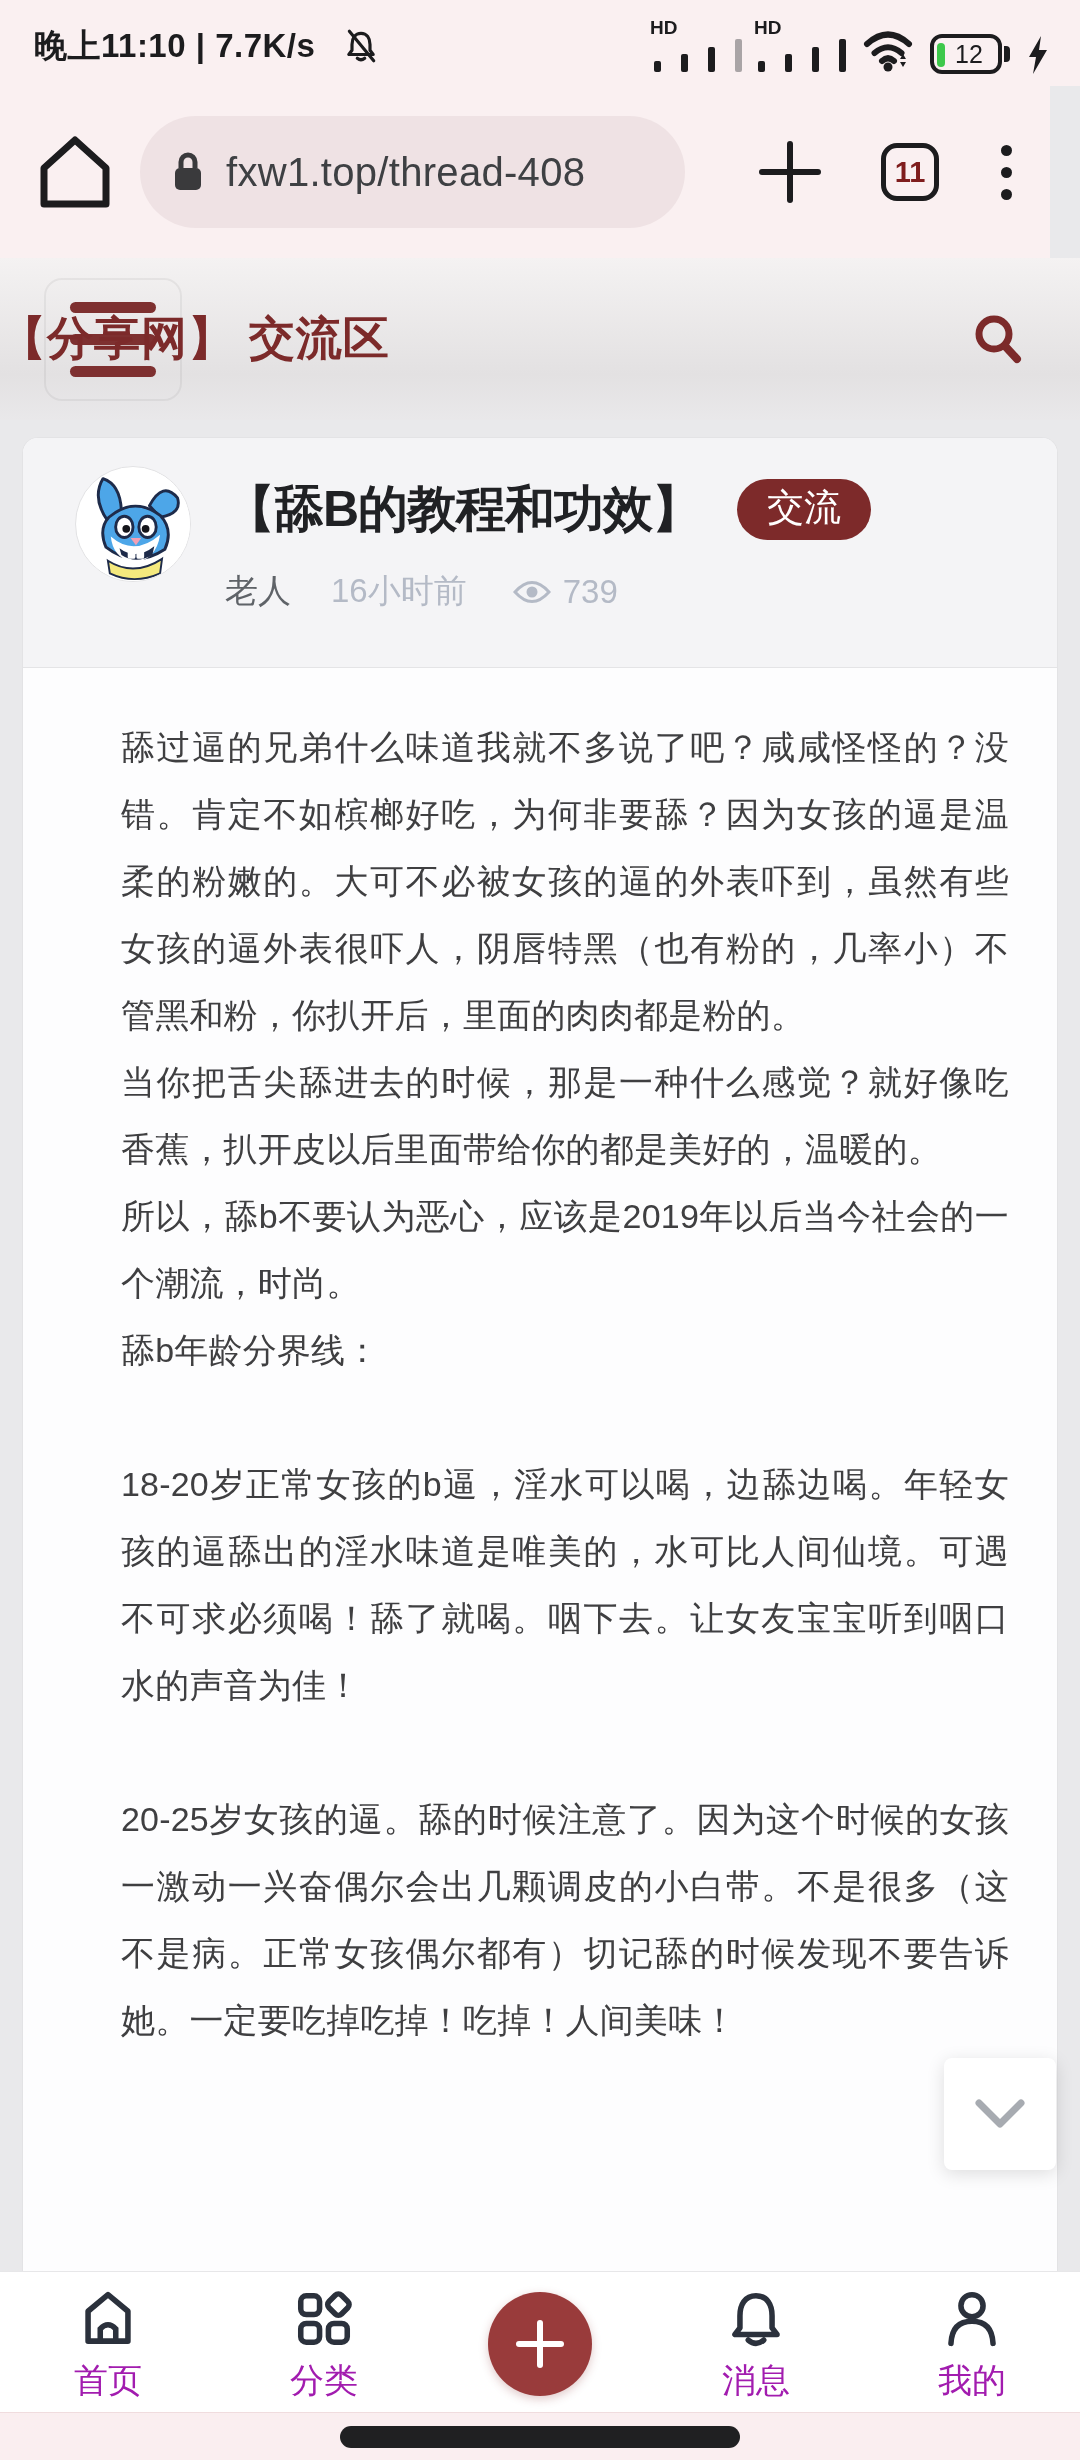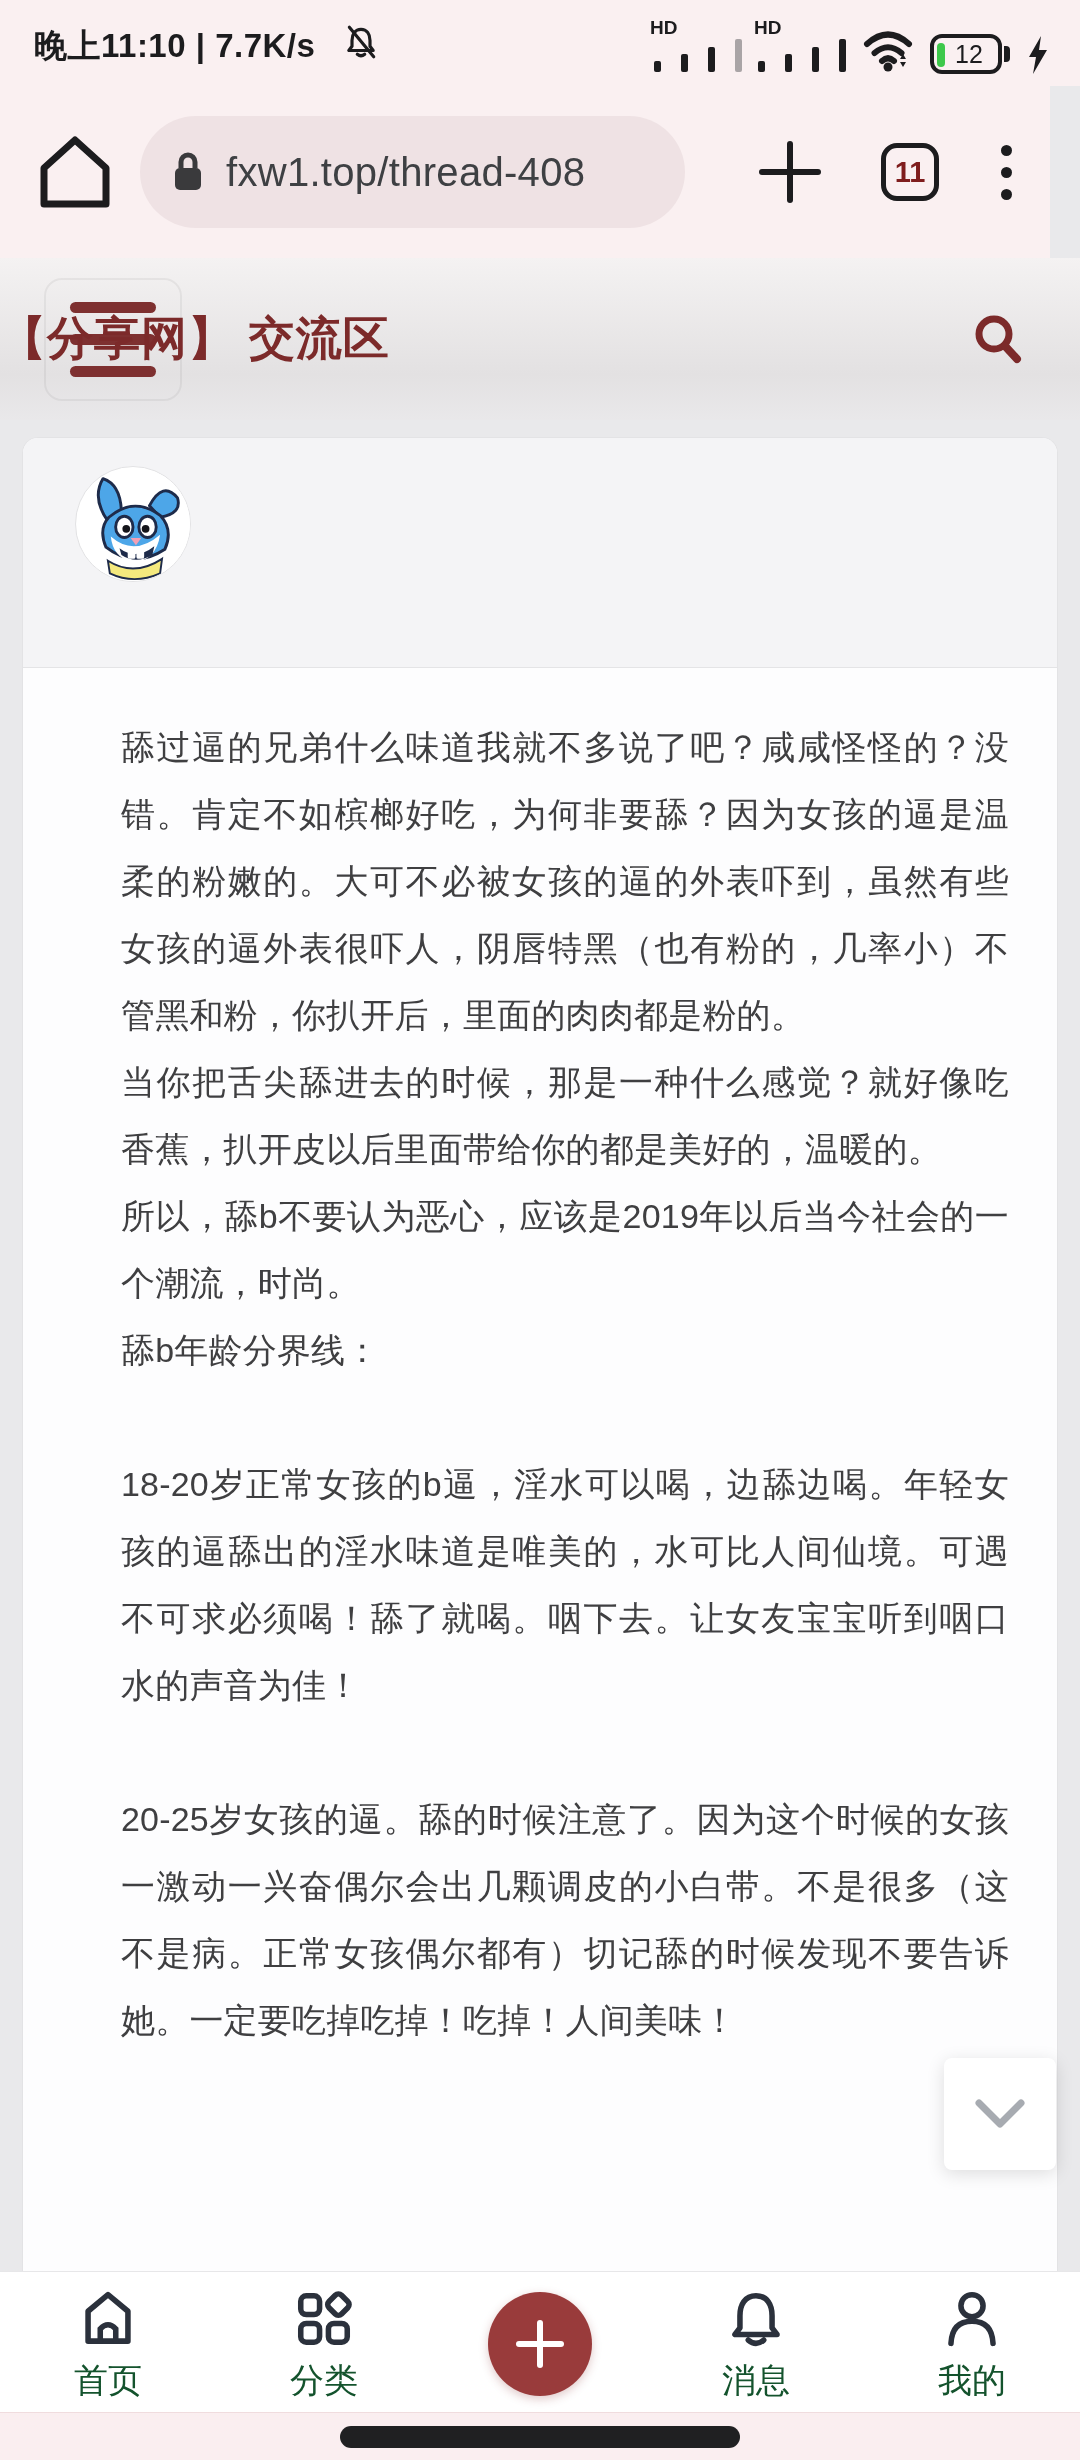--- a/index.html
+++ b/index.html
@@ -9,21 +9,21 @@
     position: relative; width: 1080px; height: 2460px;
     background:#E9E9EB; overflow: hidden; margin: 0 auto;
   }
 
   
   .status-bar {
     position:absolute; top:0; left:0; width:1080px; height:86px;
     background:#FAF0F1; display:flex; align-items:center;
     justify-content:space-between; padding:6px 30px 0 34px;
   }
-  .sb-left { display:flex; gap:28px; }
+  .sb-left { display:flex; align-items:center; gap:28px; }
   .sb-time { font-size:33px; font-weight:600; color:#1C1C1E; letter-spacing:.5px; }
   .sb-right { display:flex; align-items:flex-end; gap:16px; }
   .sig { position:relative; display:flex; align-items:flex-end; gap:20px; padding:18px 0 2px 0; }
   .sig .hd { position:absolute; top:-4px; left:-4px; font-size:19px; font-weight:700; color:#1C1C1E; }
   .bar { width:7px; background:#1C1C1E; border-radius:2px; }
   .b1{height:11px}.b2{height:18px}.b3{height:25px}.b4{height:33px}
   .bar.dim{ background:#A9A4A6; }
   .battery { position:relative; display:flex; align-items:center;margin-top:16px; }
   .batt-body {
     width:72px; height:40px; border:4px solid #1C1C1E; border-radius:12px;
@@ -104,21 +104,21 @@
   }
 
   
   .bottom-nav {
     position:absolute; left:0; top:2271px; width:1080px; height:141px;
     background:#FFFFFF; border-top:1px solid #E7E7E9;
     display:flex; align-items:stretch;
   }
   .nav-item { flex:1; display:flex; flex-direction:column; align-items:center;
     justify-content:flex-start; padding-top:16px; gap:8px; }
-  .nav-label { font-size:34px; color:#14532d; }
+  .nav-label { font-size:34px; color:#a21caf; }
   .nav-plus {
     width:104px; height:104px; border-radius:50%; background:#993B3B;
     display:flex; align-items:center; justify-content:center; margin-top:4px;
     box-shadow:0 3px 10px rgba(130,40,40,.25);
   }
 
   .bottom-strip {
     position:absolute; left:0; top:2412px; width:1080px; height:48px;
     background:#FAEEF0; border-top:1px solid #F0DCDE;
     display:flex; align-items:center; justify-content:center;
@@ -244,20 +244,37 @@
           <ellipse cx="74" cy="62" rx="9" ry="11" fill="#FFFFFF" stroke="#1E2B4A" stroke-width="3"></ellipse>
           <circle cx="52" cy="64" r="4" fill="#14141A"></circle>
           <circle cx="72" cy="64" r="4" fill="#14141A"></circle>
           <path d="M56.5 73.5 L67.5 73.5 L62 81 Z" fill="#F2A0B5"></path>
           <path d="M45 84 Q62 97 81 82 L79 91 Q62 101 47 91 Z" fill="#1E2B4A"></path>
           <rect x="53.5" y="84" width="8" height="11" rx="2" fill="#FFFFFF"></rect>
           <rect x="62.5" y="84" width="8" height="11" rx="2" fill="#FFFFFF"></rect>
           <path d="M33 97 Q60 114 89 95 L87 110 Q60 122 35 110 Z" fill="#F4E97E" stroke="#1E2B4A" stroke-width="2"></path>
         </svg>
       </div>
+      <div class="head-main">
+        <div class="title-row">
+          <span class="post-title">【舔B的教程和功效】</span>
+          <span class="badge">交流</span>
+        </div>
+        <div class="meta-row">
+          <span class="meta-author">老人</span>
+          <span class="meta-time">16小时前</span>
+          <span class="meta-views">
+            <svg width="38" height="26" viewBox="0 0 38 26">
+              <path d="M2 13 Q19 -6 36 13 Q19 32 2 13 Z" fill="none" stroke="#B4BAC6" stroke-width="3"></path>
+              <circle cx="19" cy="13" r="5.5" fill="#B4BAC6"></circle>
+            </svg>
+            <span>739</span>
+          </span>
+        </div>
+      </div>
     </div>
 
     <div class="card-body post-text">
       <p>舔过逼的兄弟什么味道我就不多说了吧？咸咸怪怪的？没错。肯定不如槟榔好吃，为何非要舔？因为女孩的逼是温柔的粉嫩的。大可不必被女孩的逼的外表吓到，虽然有些女孩的逼外表很吓人，阴唇特黑（也有粉的，几率小）不管黑和粉，你扒开后，里面的肉肉都是粉的。</p>
       <p>当你把舌尖舔进去的时候，那是一种什么感觉？就好像吃香蕉，扒开皮以后里面带给你的都是美好的，温暖的。</p>
       <p>所以，舔b不要认为恶心，应该是2019年以后当今社会的一个潮流，时尚。</p>
       <p>舔b年龄分界线：</p>
       <p></p>
       <p>18-20岁正常女孩的b逼，淫水可以喝，边舔边喝。年轻女孩的逼舔出的淫水味道是唯美的，水可比人间仙境。可遇不可求必须喝！舔了就喝。咽下去。让女友宝宝听到咽口水的声音为佳！</p>
       <p></p>

